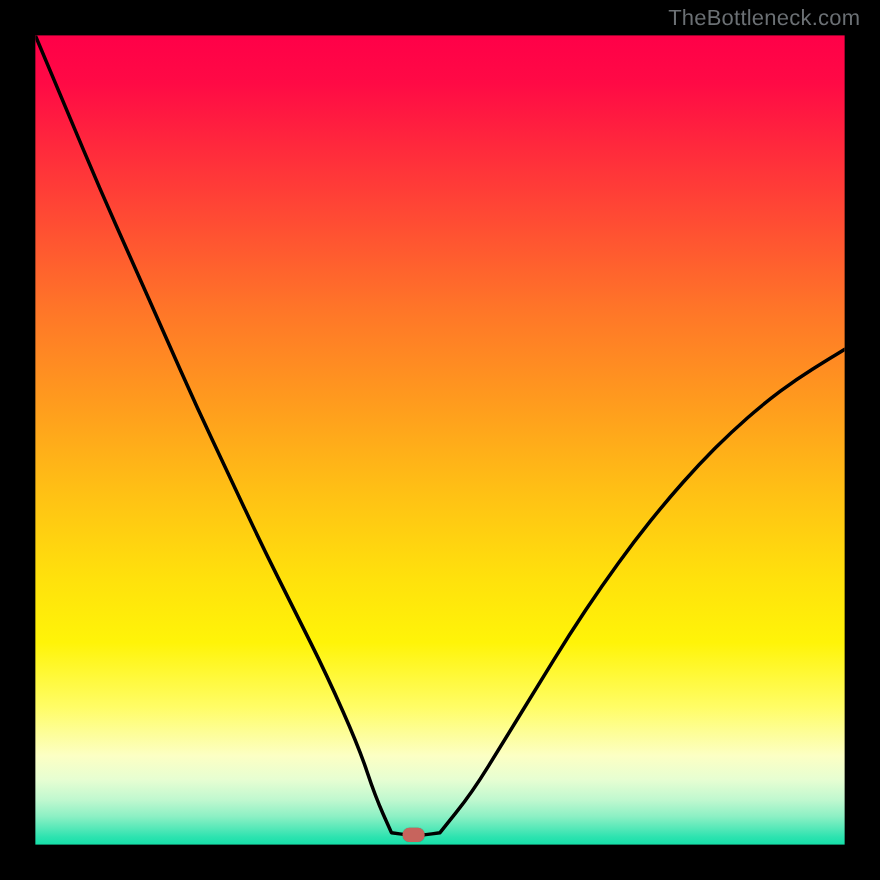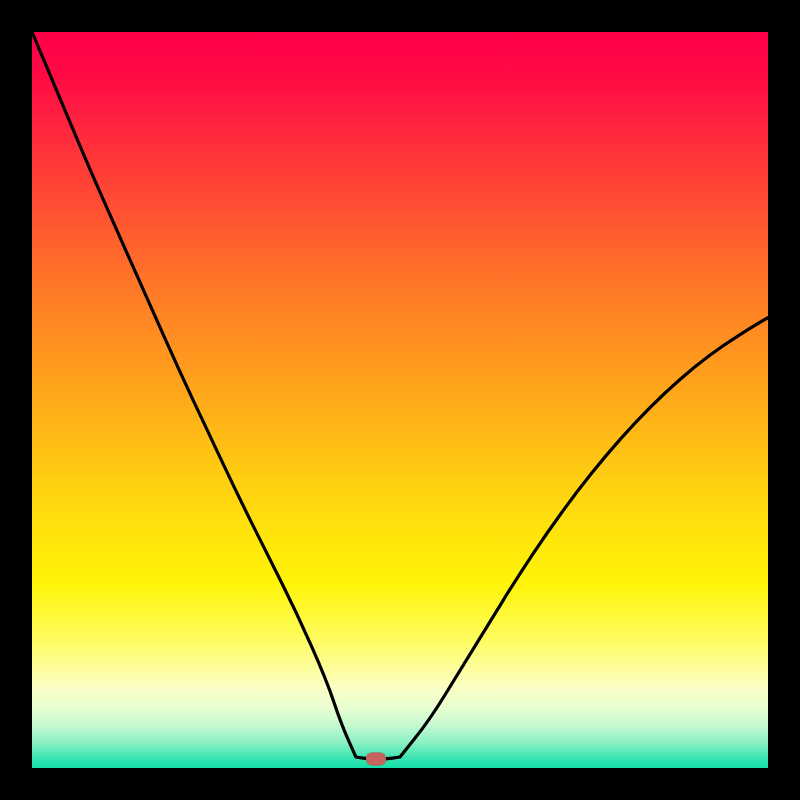--- a/index.html
+++ b/index.html
@@ -70,20 +70,21 @@
     font-size: 20px;
     font-weight: 500;
     letter-spacing: 0.2px;
   }
 </style>
 </head>
 <body>
 
 <div class="frame">
 
+  <div class="watermark">TheBottleneck.com</div>
 
   <div class="plot-area">
 
     <div class="gradient"></div>
 
     <svg class="curve-layer" viewBox="0 0 736 736" preserveAspectRatio="none">
       <path id="curve-path" fill="none" stroke="#000" stroke-width="3.2" stroke-linecap="round" stroke-linejoin="round" d="M 0.00 0.00 Q 0.00 0.00 14.72 34.96 Q 29.44 69.92 44.16 104.88 Q 58.88 139.84 73.60 172.96 Q 88.32 206.08 103.04 239.20 Q 117.76 272.32 132.48 305.44 Q 147.20 338.56 161.92 369.84 Q 176.64 401.12 191.36 432.40 Q 206.08 463.68 220.80 493.12 Q 235.52 522.56 250.24 552.00 Q 264.96 581.44 279.68 614.56 Q 294.40 647.68 301.76 669.76 Q 309.12 691.84 316.48 708.40 Q 323.84 724.96 323.84 724.96 Q 323.84 724.96 331.20 726.06 Q 338.56 727.17 345.92 727.17 Q 353.28 727.17 360.64 726.06 Q 368.00 724.96 368.00 724.96 Q 368.00 724.96 382.72 706.56 Q 397.44 688.16 412.16 664.24 Q 426.88 640.32 441.60 616.40 Q 456.32 592.48 471.04 568.56 Q 485.76 544.64 500.48 522.56 Q 515.20 500.48 529.92 480.24 Q 544.64 460.00 559.36 441.60 Q 574.08 423.20 588.80 406.64 Q 603.52 390.08 618.24 375.36 Q 632.96 360.64 647.68 347.76 Q 662.40 334.88 677.12 323.84 Q 691.84 312.80 706.56 303.60 Q 721.28 294.40 728.64 289.98 L 736.00 285.57"></path>
     </svg>
 
     <div class="marker" id="marker" style="left: 344.448px; top: 727.168px;"></div>

